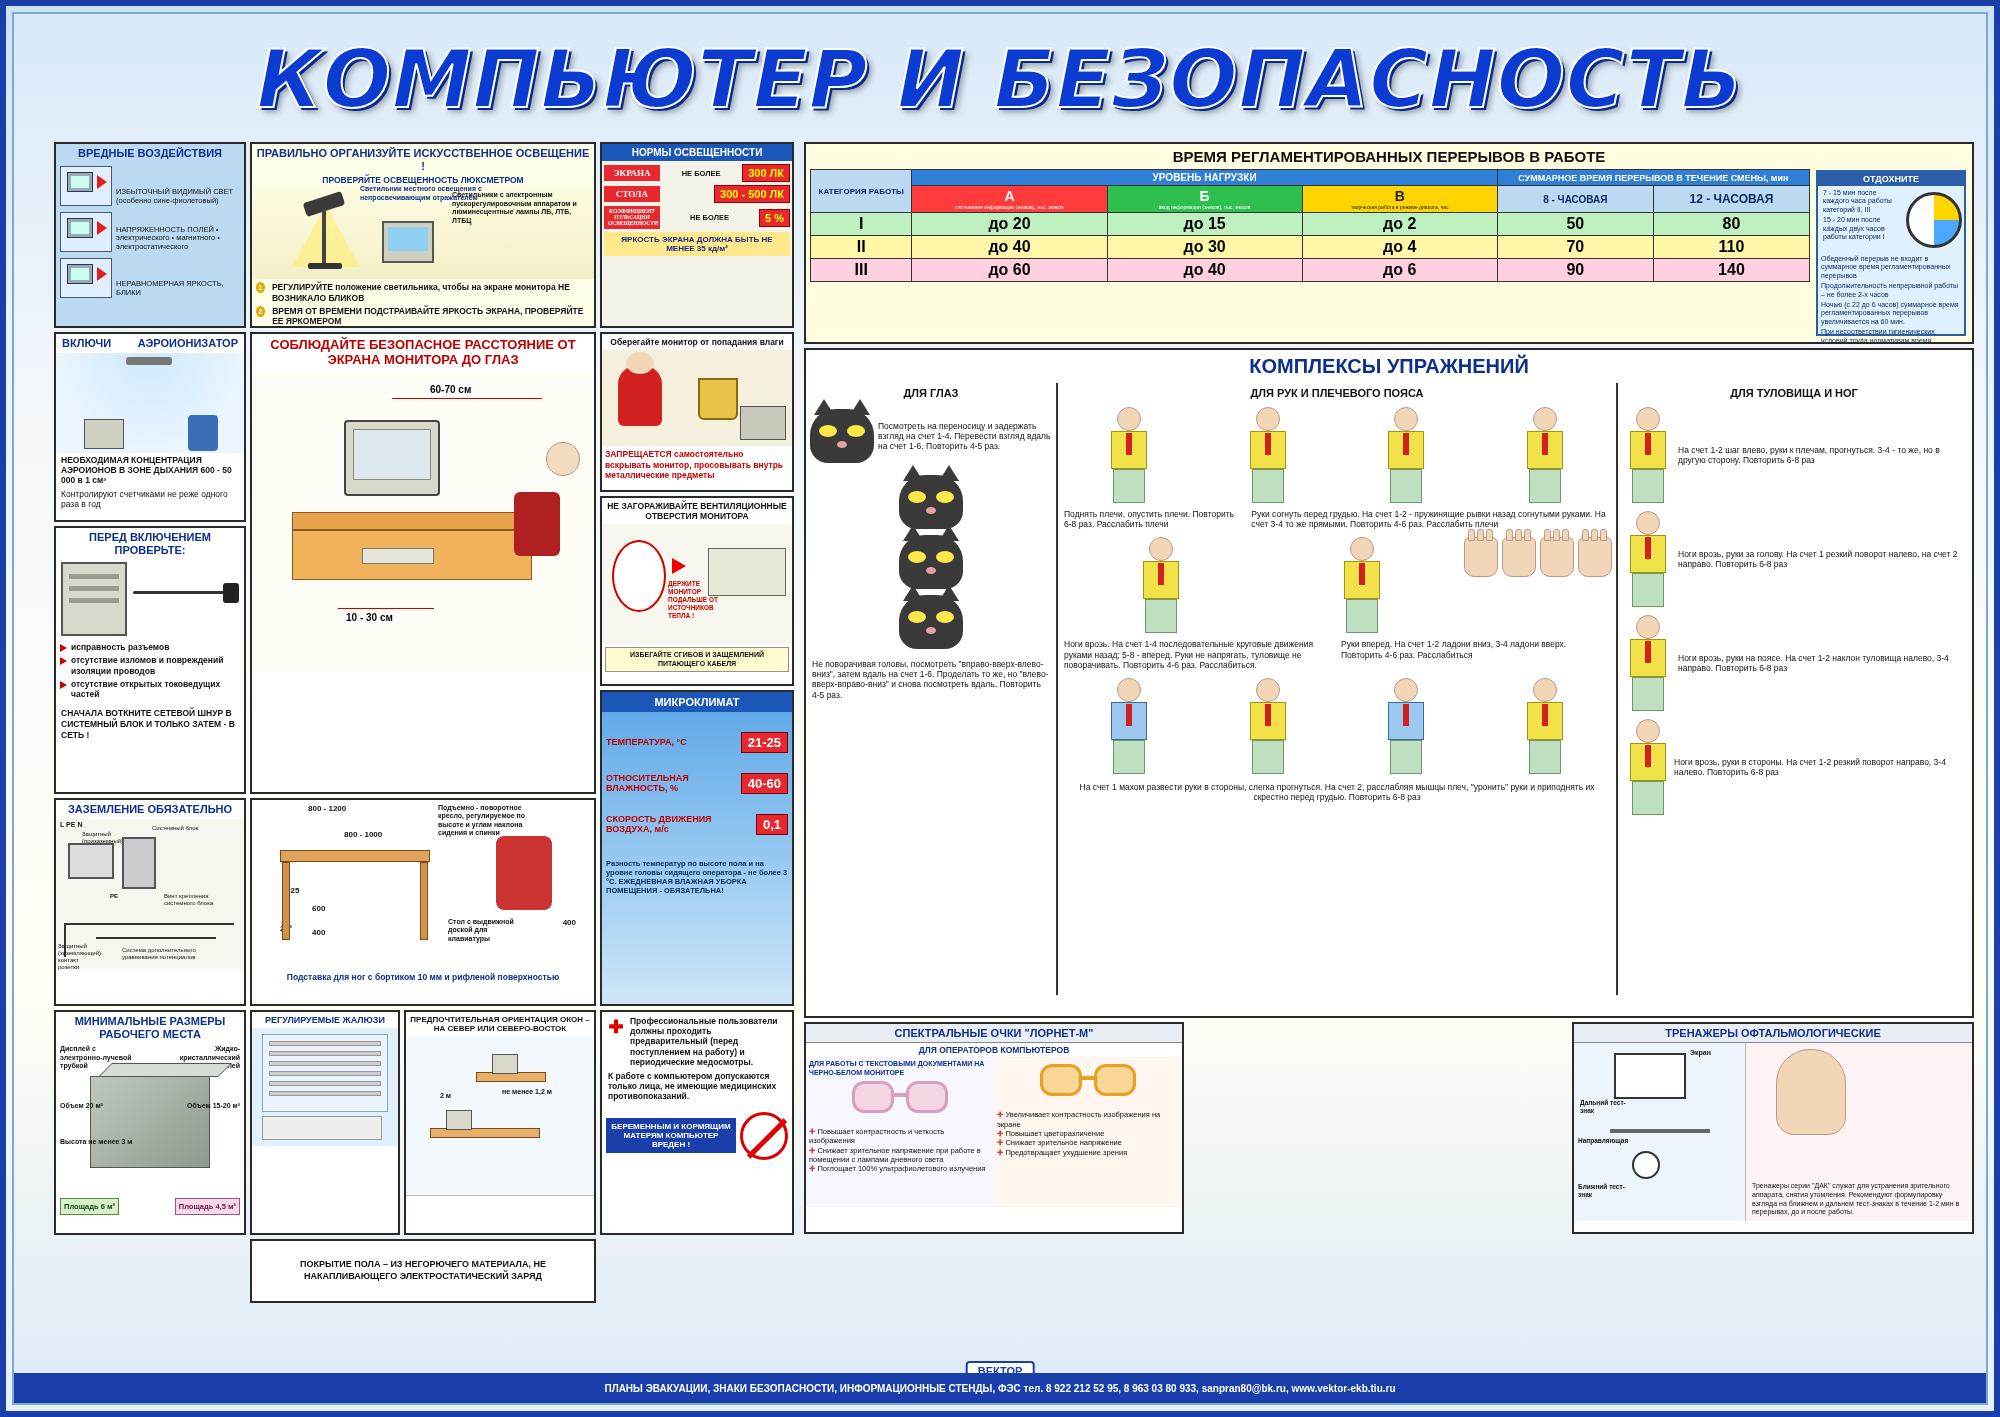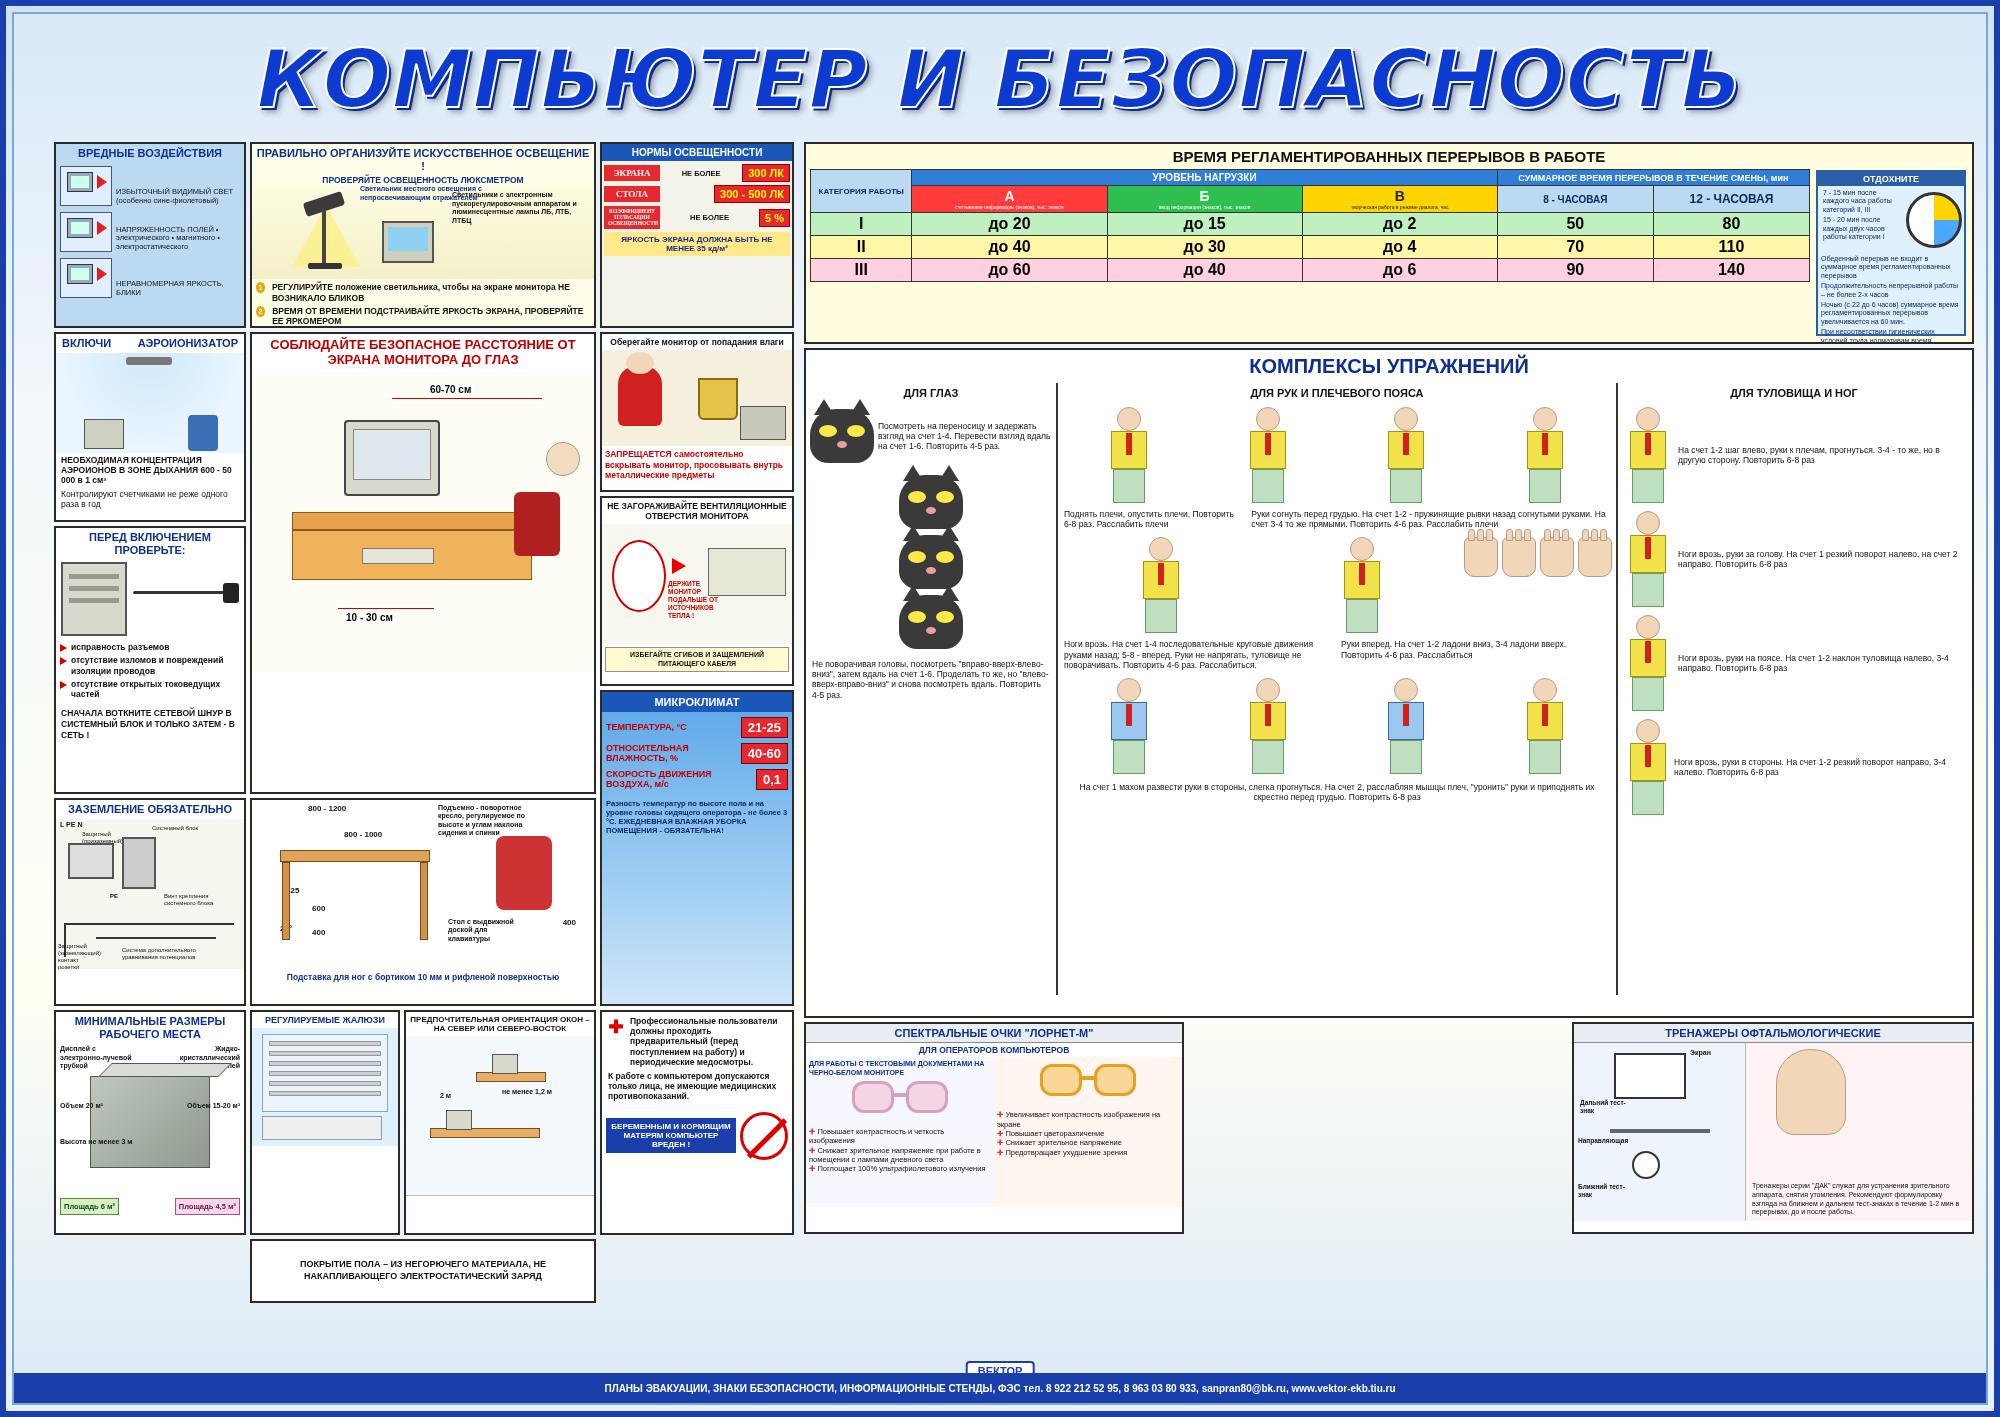--- a/index.html
+++ b/index.html
@@ -160,21 +160,21 @@
   
   #p-vent { left:546px; top:354px; width:194px; height:190px; }
   .vent{position:relative;height:120px;background:#f7f7ef;}
   .radiator{position:absolute;left:10px;top:16px;width:54px;height:72px;background:#fff;border:2px solid #c00;border-radius:50%;}
   .hotbox{position:absolute;right:6px;top:24px;width:78px;height:48px;background:#e8e8d8;border:1px solid #666;}
   .redarrow{width:0;height:0;border-left:14px solid #e00;border-top:8px solid transparent;border-bottom:8px solid transparent;}
 
   
   #p-micro { left:546px; top:548px; width:194px; height:316px; background:linear-gradient(180deg,#5aa6e8,#9ecdf2 60%,#cfe6f8); }
   .micro-hd{background:#1a57b8;color:#fff;font-weight:bold;font-size:11px;text-align:center;padding:4px;}
-  .micro-row{display:flex;align-items:center;margin:5px 4px;gap:4px;}
+  .micro-row{display:flex;align-items:center;margin:20px 4px;gap:4px;}
   .micro-l{color:#c00000;font-weight:bold;font-size:9px;line-height:1.1;flex:1;}
   .micro-v{background:#e8282f;color:#ffffff;font-weight:bold;font-size:13px;padding:2px 6px;border:1px solid #7a0000;}
   .micro-note{font-size:7.5px;color:#0a2a60;font-weight:bold;padding:4px;line-height:1.2;}
 
   
   #p-prof { left:546px; top:868px; width:194px; height:225px; background:#ffffff;}
   .warnbox{background:#1a3faa;color:#fff;font-size:8px;font-weight:bold;text-align:center;padding:4px;margin:4px;}
   .sign{width:48px;height:48px;background:#fff;border:3px solid #d00;border-radius:50%;position:relative;margin:4px auto;}
   .sign:after{content:"";position:absolute;left:-2px;top:21px;width:52px;height:5px;background:#d00;transform:rotate(-45deg);}
 

